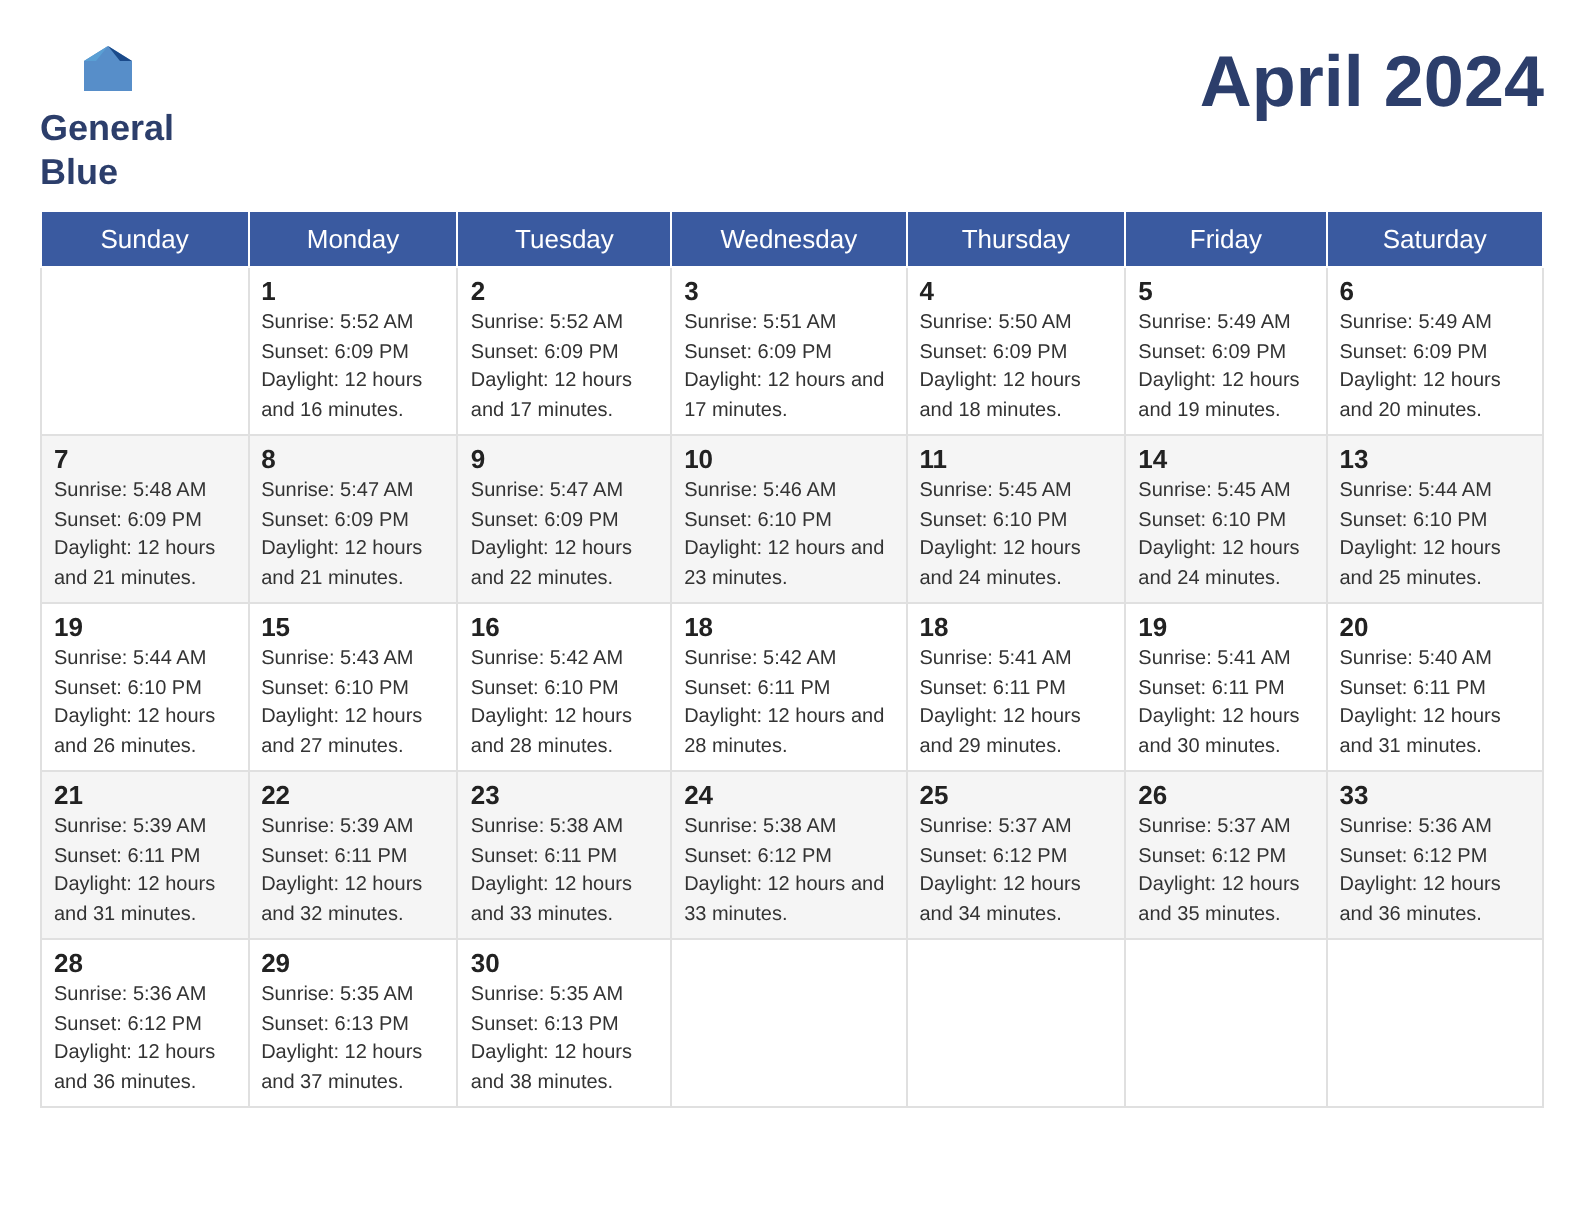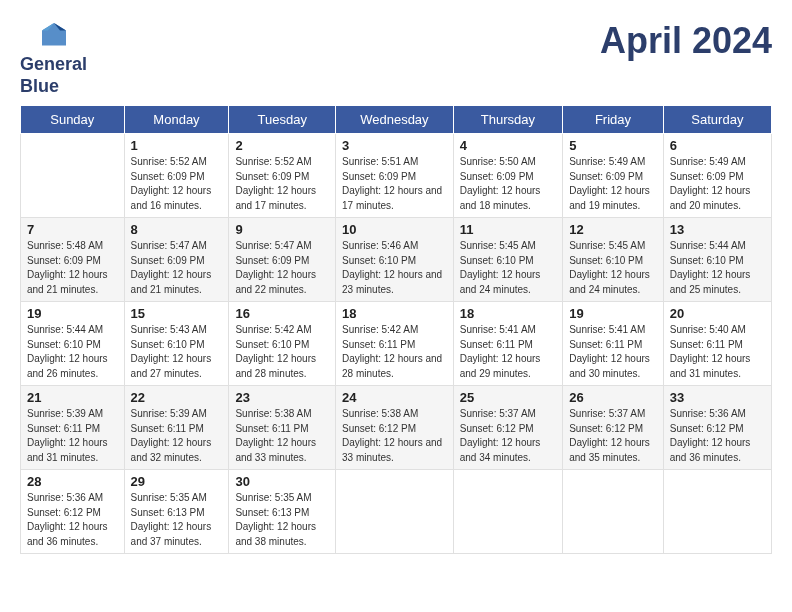--- a/index.html
+++ b/index.html
@@ -172,21 +172,21 @@
         </td>
         <td>
           <span class="day-number">10</span>
           <div class="day-info">Sunrise: 5:46 AM<br>Sunset: 6:10 PM<br>Daylight: 12 hours and 23 minutes.</div>
         </td>
         <td>
           <span class="day-number">11</span>
           <div class="day-info">Sunrise: 5:45 AM<br>Sunset: 6:10 PM<br>Daylight: 12 hours and 24 minutes.</div>
         </td>
         <td>
-          <span class="day-number">12</span>
+          <span class="day-number">14</span>
           <div class="day-info">Sunrise: 5:45 AM<br>Sunset: 6:10 PM<br>Daylight: 12 hours and 24 minutes.</div>
         </td>
         <td>
           <span class="day-number">13</span>
           <div class="day-info">Sunrise: 5:44 AM<br>Sunset: 6:10 PM<br>Daylight: 12 hours and 25 minutes.</div>
         </td>
       </tr>
       <tr>
         <td>
           <span class="day-number">19</span>

